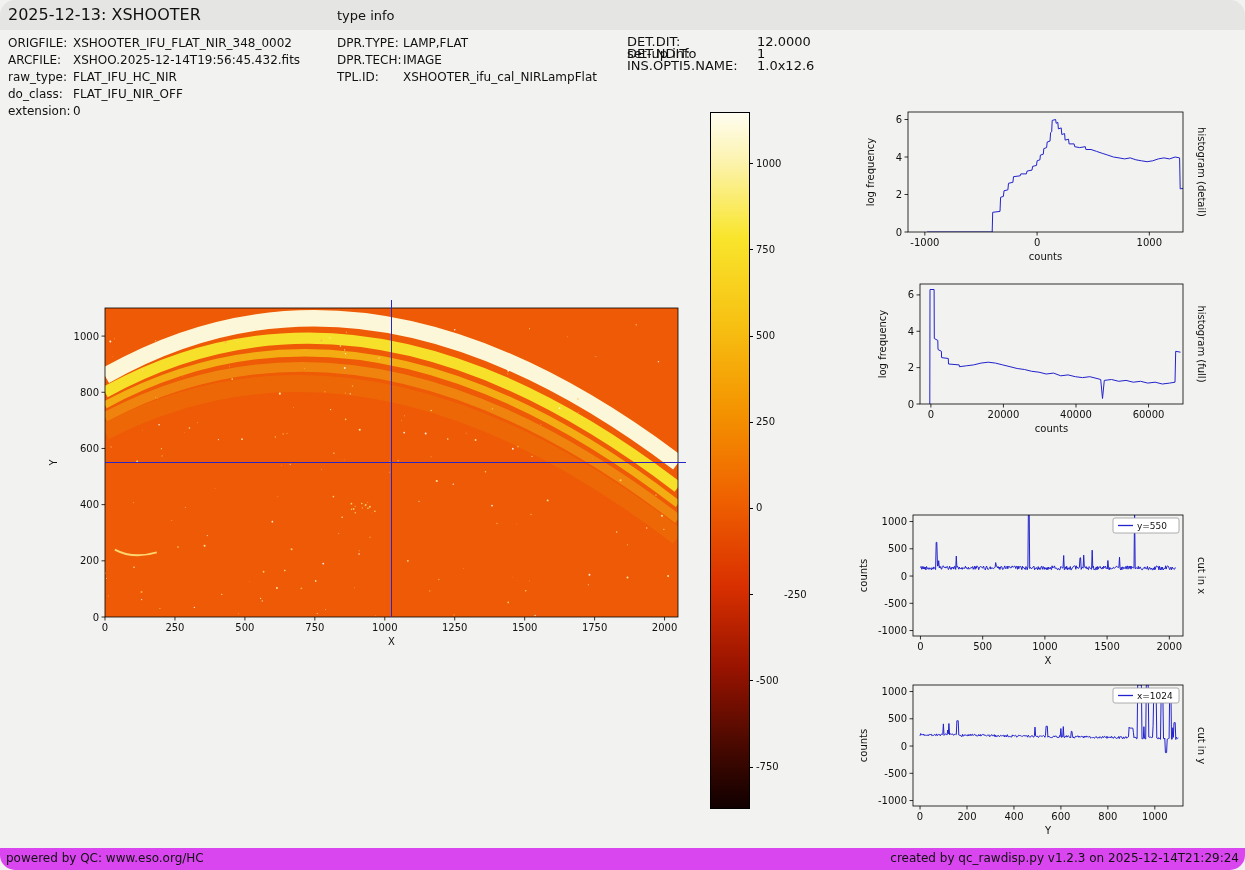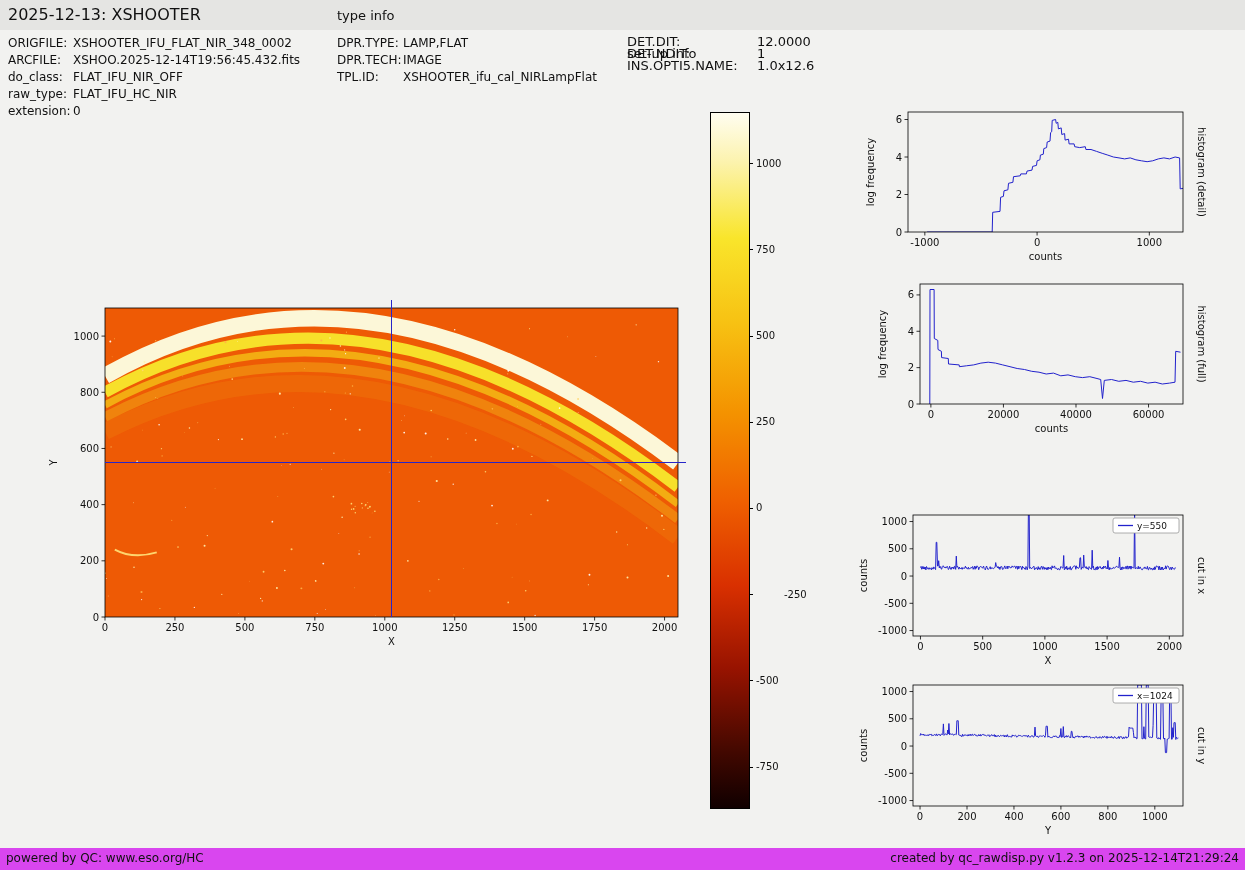--- a/index.html
+++ b/index.html
@@ -1,17 +1,17 @@
 <!DOCTYPE html>
 <html><head>
 <meta charset="utf-8">
 <style>
   html,body{margin:0;padding:0;background:#f2f2f0;}
   #page{position:relative;width:1245px;height:870px;background:#f2f2f0;overflow:hidden;
-        font-family:"DejaVu Sans","Liberation Sans",sans-serif;color:#111;}
+        font-family:"DejaVu Sans","Liberation Sans",sans-serif;color:#111;border-radius:15px;}
   .abs{position:absolute;}
   #header-bar{left:0;top:0;width:1245px;height:30px;background:#e5e5e3;}
   #page-title{left:8px;top:5px;font-size:16px;}
   .section-heading{top:8px;font-size:13px;}
   #type-heading{left:337px;}
   #setup-heading{left:627px;margin-top:38px;}
   .info{font-size:12px;line-height:17px;}
   .info .row{display:flex;}
   #file-info{left:8px;top:35px;}
   #file-info .lab{width:65px;}
@@ -47,26 +47,26 @@
   <div class="abs info" id="file-info">
     <div class="row">
         <span class="lab">ORIGFILE:</span>
         <span>XSHOOTER_IFU_FLAT_NIR_348_0002</span>
       </div>
     <div class="row">
         <span class="lab">ARCFILE:</span>
         <span>XSHOO.2025-12-14T19:56:45.432.fits</span>
       </div>
     <div class="row">
+        <span class="lab">raw_type:</span>
+        <span>FLAT_IFU_HC_NIR</span>
+      </div>
+    <div class="row">
         <span class="lab">do_class:</span>
         <span>FLAT_IFU_NIR_OFF</span>
-      </div>
-    <div class="row">
-        <span class="lab">raw_type:</span>
-        <span>FLAT_IFU_HC_NIR</span>
       </div>
     <div class="row">
         <span class="lab">extension:</span>
         <span>0</span>
       </div>
   </div>
 
   <div class="abs info" id="type-info">
     <div class="row">
         <span class="lab">DPR.TYPE:</span>

